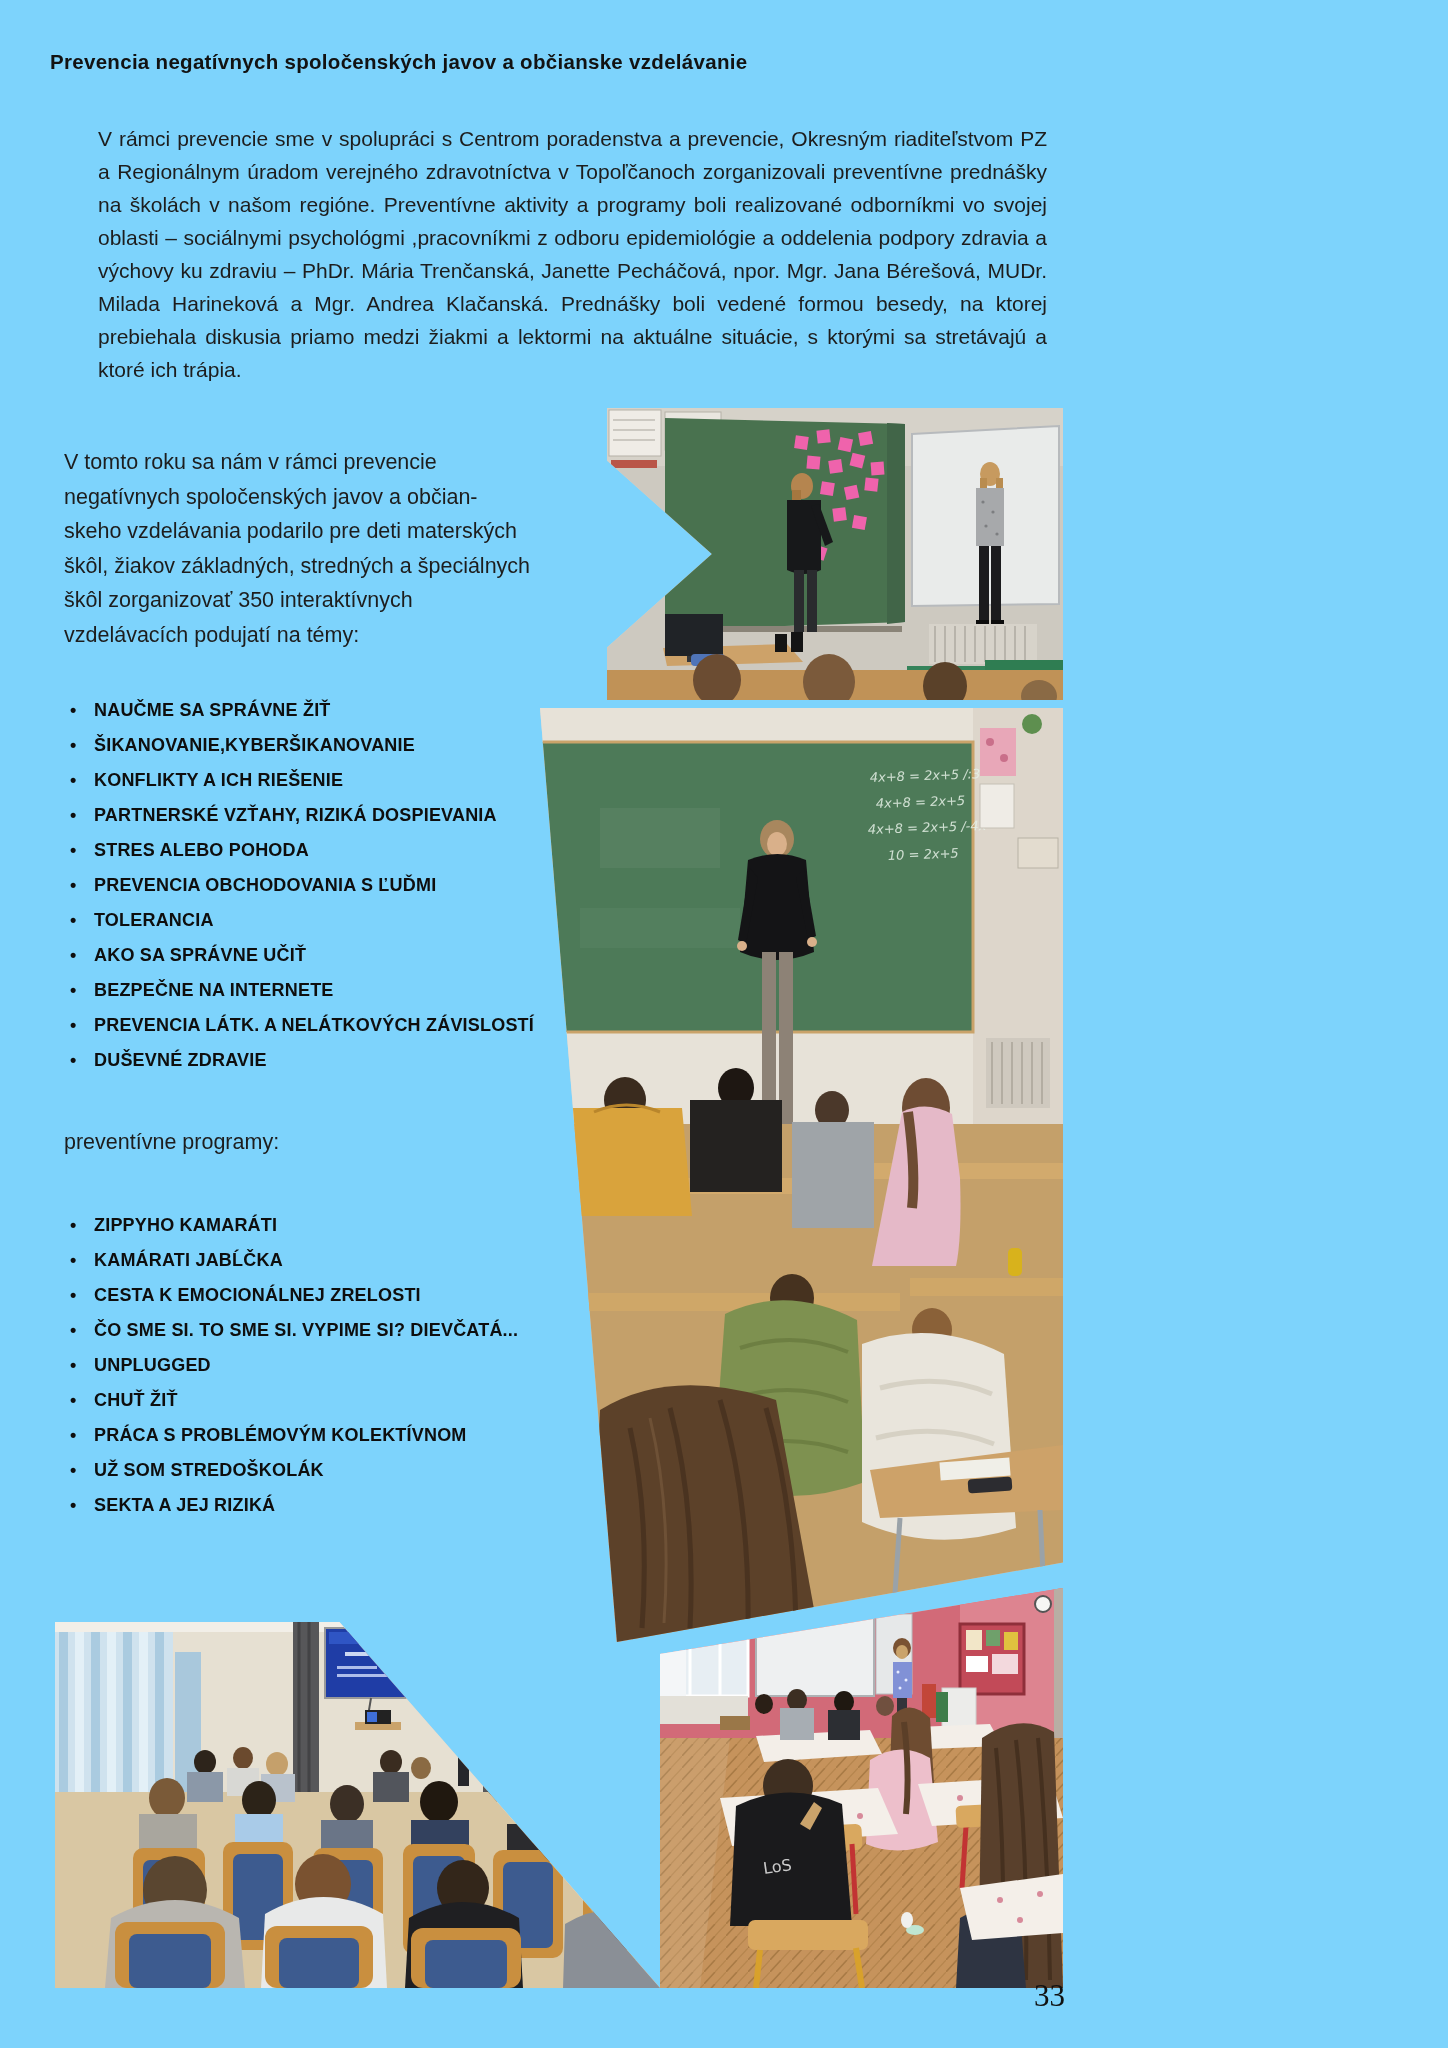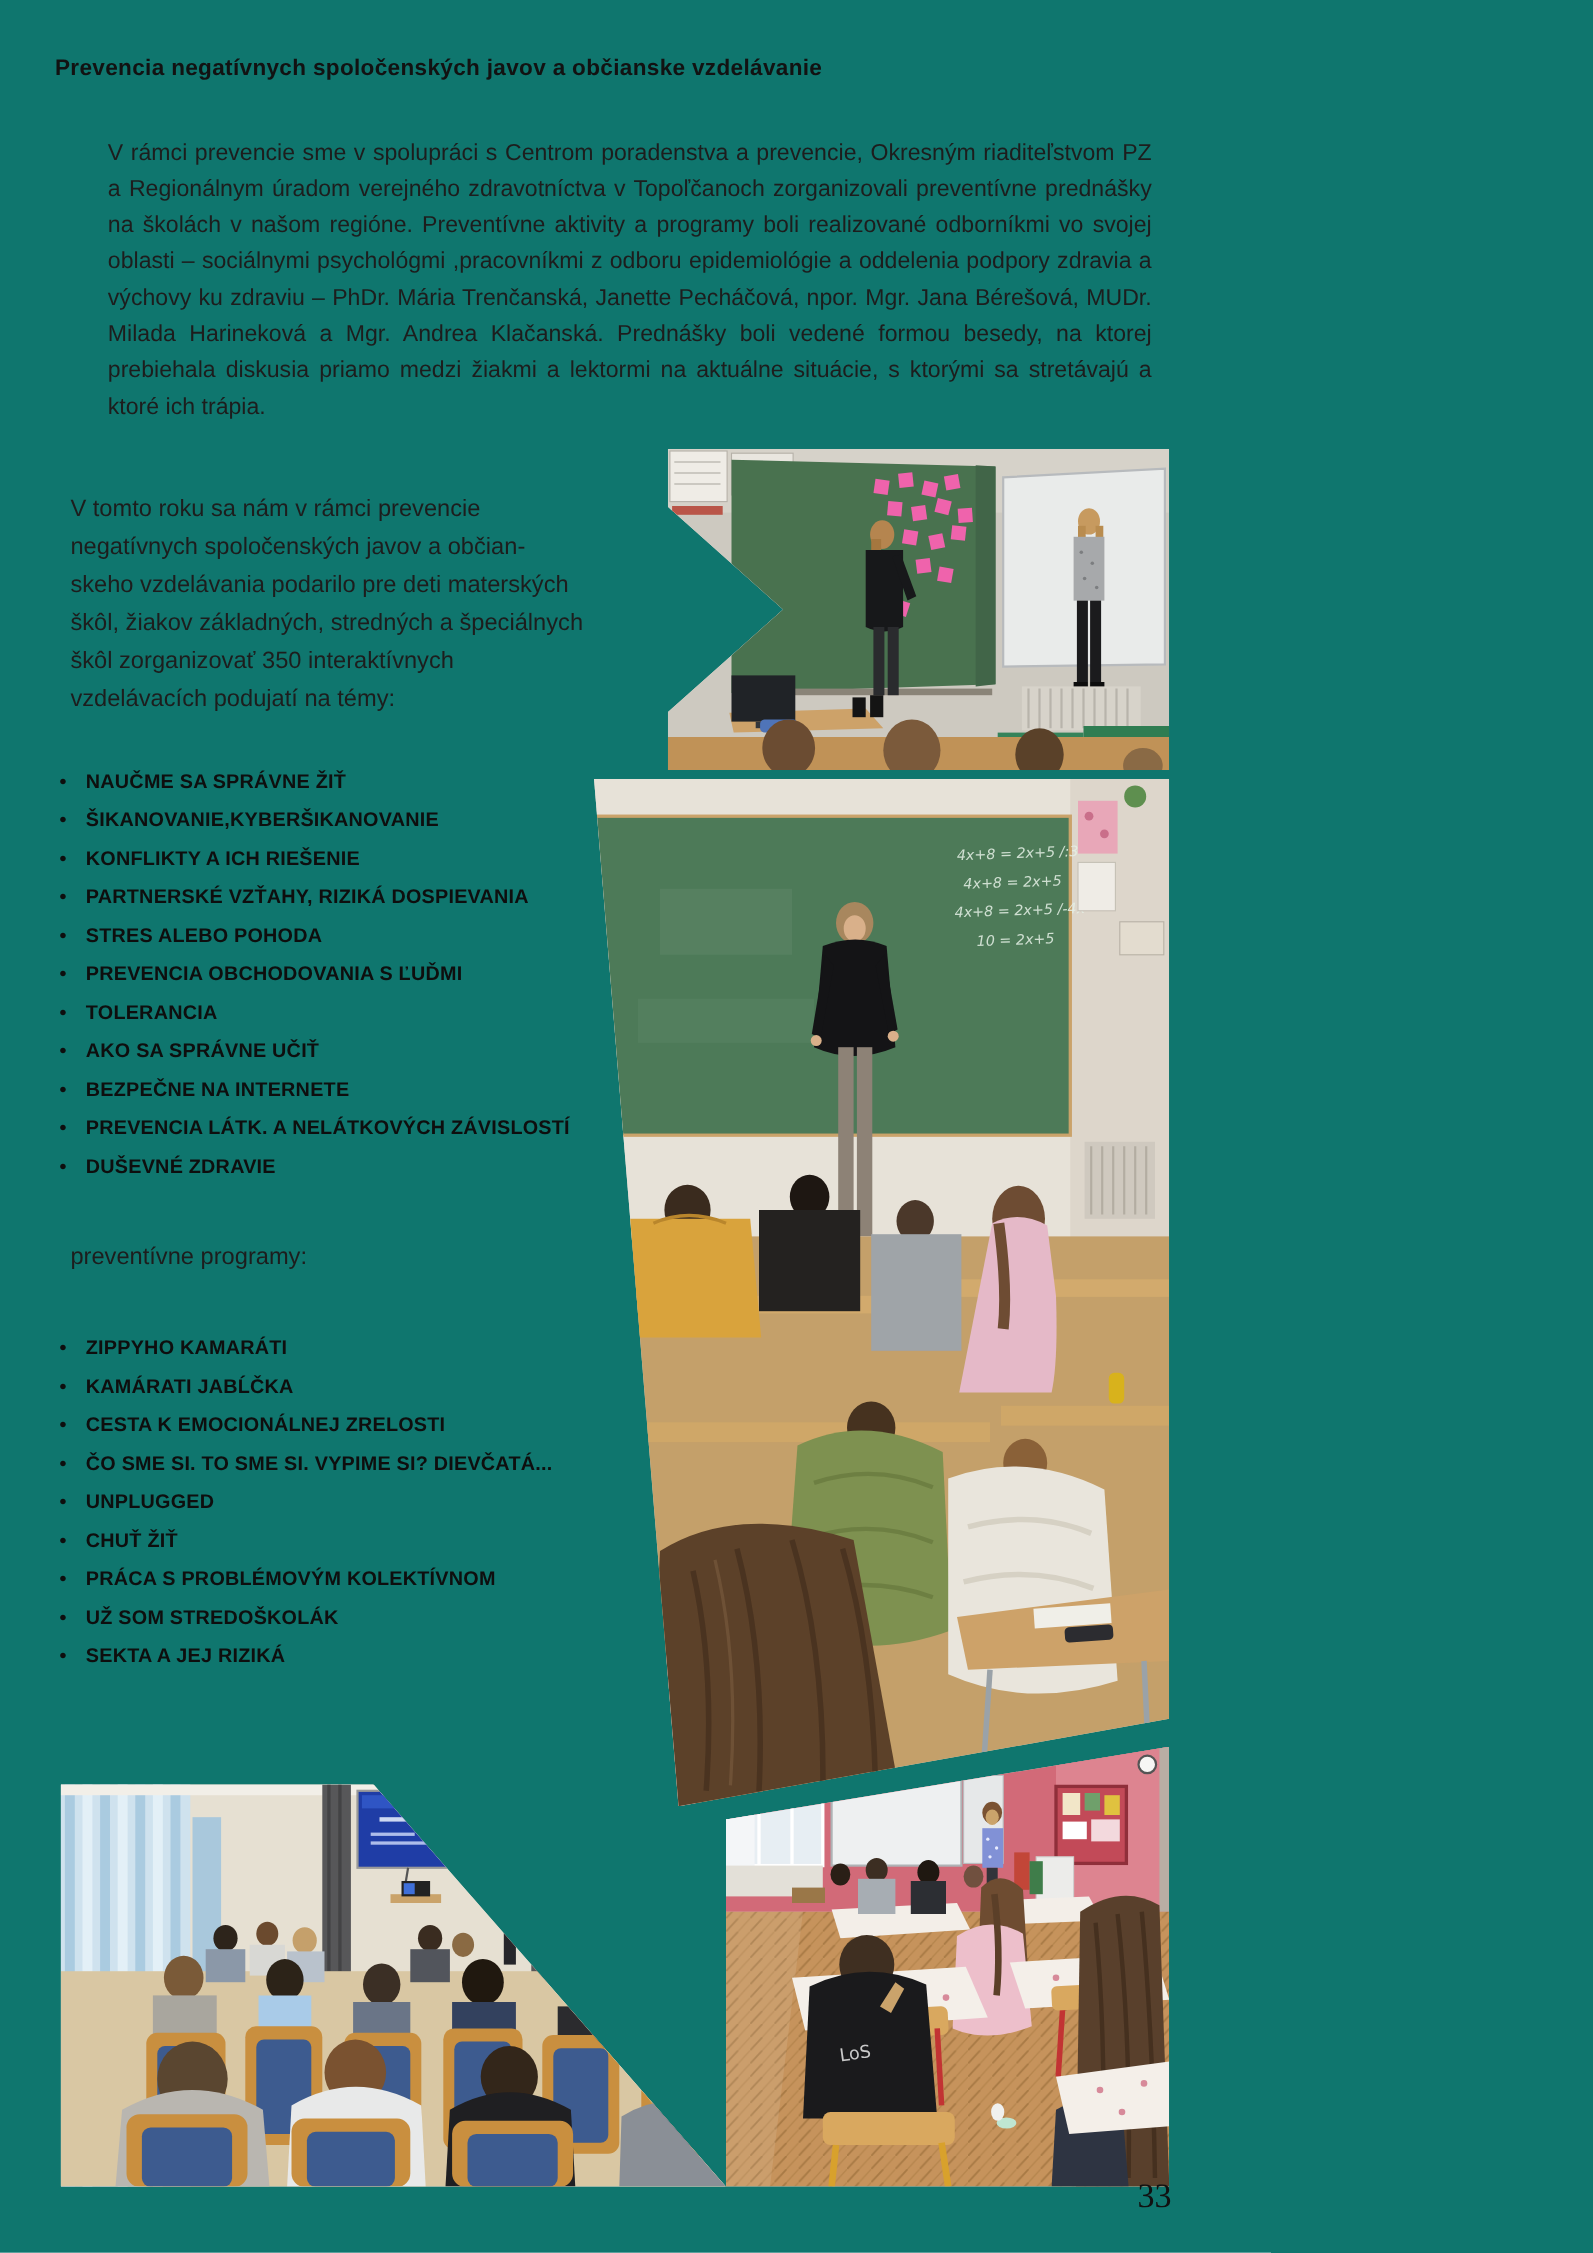--- a/index.html
+++ b/index.html
@@ -1,34 +1,34 @@
 <!DOCTYPE html>
 <html><head>
 <meta charset="utf-8">
 <style>
   html,body{margin:0;padding:0;}
   body{
     width:1448px;height:2048px;position:relative;background:#ffffff;
     font-family:"Liberation Sans",sans-serif;color:#161616;overflow:hidden;
   }
-  .page{position:absolute;inset:0;background:#0f766e;}
+  .page{position:absolute;inset:0;background:#7dd3fc;}
   .title{
     position:absolute;left:50px;top:50px;margin:0;
     font-size:20.5px;font-weight:700;letter-spacing:.3px;color:#121212;
   }
   .intro{
     position:absolute;left:98px;top:122px;width:949px;margin:0;
     font-size:21px;line-height:33px;text-align:justify;text-align-last:left;color:#1d1d1d;
   }
   .left-intro{
     position:absolute;left:64px;top:445px;width:520px;margin:0;
     font-size:21.5px;line-height:34.5px;white-space:pre-line;color:#1d1d1d;
   }
   ul.blist{
-    position:absolute;left:52px;margin:0;padding:0;list-style:none;
+    position:absolute;left:68px;margin:0;padding:0;list-style:none;
     font-weight:700;font-size:18px;line-height:35px;color:#0e0e0e;letter-spacing:.2px;
   }
   ul.blist li{padding-left:26px;position:relative;white-space:nowrap;}
   ul.blist li::before{content:"\2022";position:absolute;left:2px;}
   .topics{top:693px;}
   .programs{top:1208px;}
   .programs-label{
     position:absolute;left:64px;top:1130px;margin:0;
     font-size:21.5px;color:#1d1d1d;font-weight:400;
   }

